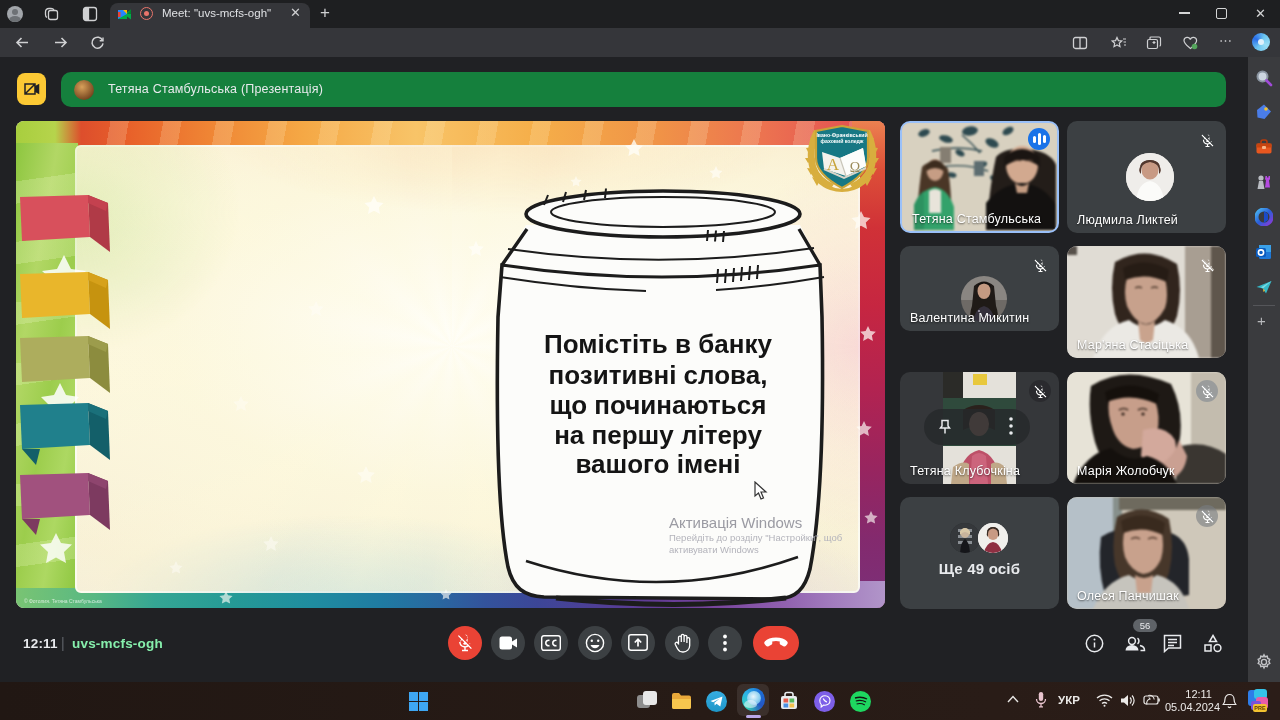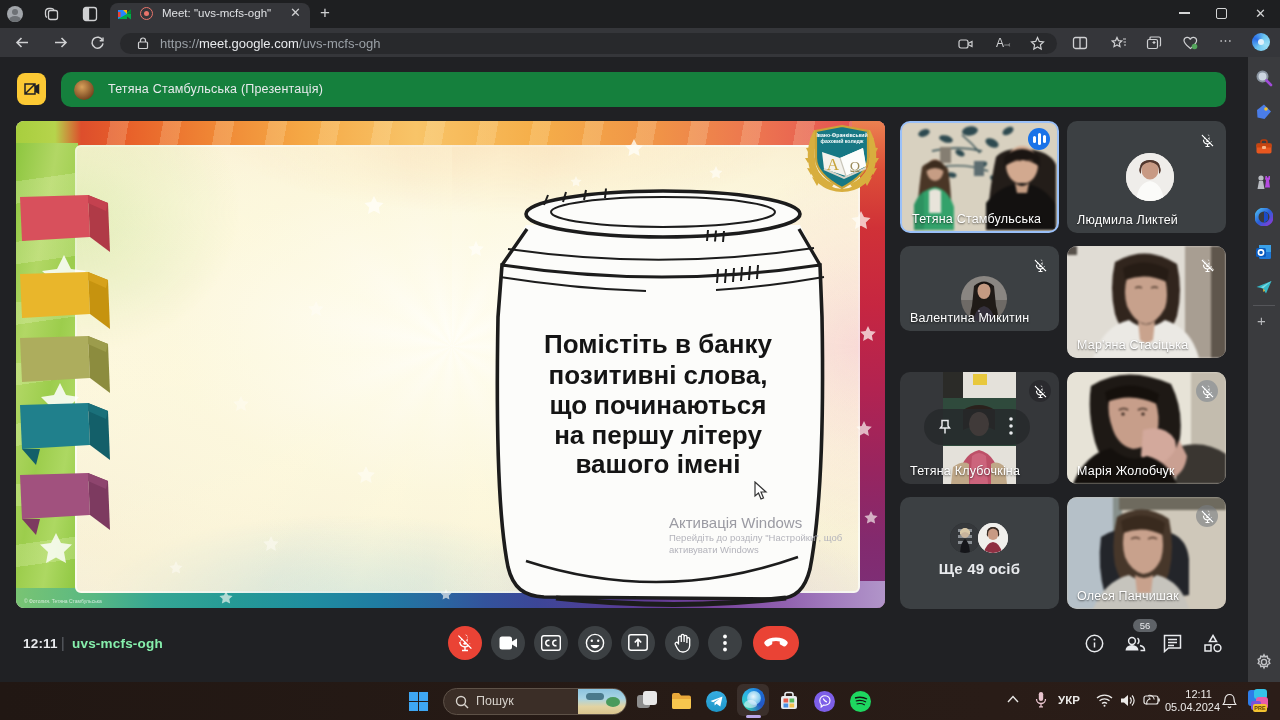--- a/index.html
+++ b/index.html
@@ -59,36 +59,20 @@
       <path d="M14 8.5 H3 M7.5 4 L3 8.5 L7.5 13"></path>
     </svg>
   <svg class="abs" style="left:52px;top:6px" width="17" height="17" viewBox="0 0 17 17" fill="none" stroke="#cfd0d2" stroke-width="1.6">
       <path d="M3 8.5 H14 M9.5 4 L14 8.5 L9.5 13"></path>
     </svg>
   <svg class="abs" style="left:89px;top:6px" width="17" height="17" viewBox="0 0 17 17" fill="none" stroke="#cfd0d2" stroke-width="1.5">
       <path d="M13.6 6.5 A5.5 5.5 0 1 0 14 9.3"></path>
       <path d="M14 3.5 V6.8 H10.7" stroke-width="1.4"></path>
     </svg>
 
-  <div class="abs" style="left:120px;top:32.5px;width:937px;height:21.5px;border-radius:11px;background:#28292c;top:4.5px;">
-    <svg class="abs" style="left:17px;top:4.5px" width="12" height="13" viewBox="0 0 12 13" fill="none" stroke="#cfd0d2" stroke-width="1.2">
-        <rect x="1.5" y="5" width="9" height="6.5" rx="1"></rect>
-        <path d="M3.5 5 V3.5 a2.5 2.5 0 0 1 5 0 V5"></path>
-      </svg>
-    <div class="abs" style="left:40px;top:3.5px;font-size:13px;color:#9aa0a6;">https://<span style="color:#e8eaed;">meet.google.com</span>/uvs-mcfs-ogh</div>
-
-    <svg class="abs" style="left:838px;top:4px" width="15" height="14" viewBox="0 0 15 14" fill="none" stroke="#cfd0d2" stroke-width="1.2">
-        <rect x="1" y="3" width="9" height="8" rx="2"></rect>
-        <path d="M10 6.5 L14 4.5 V9.5 L10 7.5"></path>
-      </svg>
-    <div class="abs" style="left:876px;top:3px;color:#cfd0d2;font-size:12px;">A<span style="font-size:8px;">⤙</span></div>
-    <svg class="abs" style="left:910px;top:3.5px" width="15" height="15" viewBox="0 0 15 15" fill="none" stroke="#cfd0d2" stroke-width="1.2">
-        <path d="M7.5 1.5 L9.3 5.4 L13.5 5.9 L10.4 8.8 L11.2 13 L7.5 10.9 L3.8 13 L4.6 8.8 L1.5 5.9 L5.7 5.4 Z"></path>
-      </svg>
-  </div>
 
   <svg class="abs" style="left:1072px;top:6.5px" width="16" height="16" viewBox="0 0 16 16" fill="none" stroke="#cfd0d2" stroke-width="1.3">
       <rect x="1.5" y="2.5" width="13" height="11" rx="2"></rect>
       <line x1="8" y1="2.5" x2="8" y2="13.5"></line>
     </svg>
   <svg class="abs" style="left:1111px;top:6.5px" width="16" height="16" viewBox="0 0 16 16" fill="none" stroke="#cfd0d2" stroke-width="1.2">
       <path d="M6 2.5 L7.4 5.6 L10.8 6 L8.3 8.3 L9 11.7 L6 10 L3 11.7 L3.7 8.3 L1.2 6 L4.6 5.6 Z"></path>
       <path d="M12 4 H15 M12.5 7 H15 M13 10 H15"></path>
     </svg>
   <svg class="abs" style="left:1146px;top:6.5px" width="16" height="16" viewBox="0 0 16 16" fill="none" stroke="#cfd0d2" stroke-width="1.2">
@@ -629,31 +613,20 @@
 
 <div id="taskbar" class="abs" style="left:0;top:682px;width:1280px;height:38px;background:linear-gradient(90deg,#211713 0%,#271b16 55%,#2b1d18 100%);">
 
   <svg class="abs" style="left:409px;top:10px" width="19" height="19" viewBox="0 0 19 19">
     <rect x="0" y="0" width="9" height="9" fill="#3ea6f2"></rect>
       <rect x="10" y="0" width="9" height="9" fill="#3ea6f2"></rect>
     <rect x="0" y="10" width="9" height="9" fill="#3ea6f2"></rect>
       <rect x="10" y="10" width="9" height="9" fill="#3ea6f2"></rect>
   </svg>
 
-  <div class="abs" style="left:443px;top:5.5px;width:184px;height:27px;border-radius:14px;background:#3b2e27;border:1px solid #5e5248;box-sizing:border-box;overflow:hidden;">
-    <svg class="abs" style="left:11px;top:6.5px" width="14" height="14" viewBox="0 0 14 14" fill="none" stroke="#d8d3cd" stroke-width="1.4">
-        <circle cx="6" cy="6" r="4.5"></circle>
-        <line x1="9.5" y1="9.5" x2="13" y2="13"></line>
-      </svg>
-    <div class="abs" style="left:32px;top:5px;color:#d5d0ca;font-size:12.5px;">Пошук</div>
-    <div class="abs" style="left:134px;top:0;width:50px;height:27px;background:linear-gradient(180deg,#8cc3de 0%,#a8d4e4 35%,#e2d3a2 65%,#d8c188 100%);">
-      <div class="abs" style="left:8px;top:4px;width:18px;height:7px;border-radius:4px;background:#4a7a8c;"></div>
-      <div class="abs" style="left:28px;top:8px;width:14px;height:10px;border-radius:50%;background:#4a9a5c;"></div>
-    </div>
-  </div>
 
   <div class="abs" style="left:637px;top:9px;width:20px;height:20px;">
     <div class="abs" style="left:0;top:4px;width:13px;height:13px;border-radius:3px;background:#8d8d8d;"></div>
     <div class="abs" style="left:6px;top:0;width:14px;height:14px;border-radius:3px;background:#e8e8e8;"></div>
   </div>
 
   <svg class="abs" style="left:671px;top:9px" width="21" height="20" viewBox="0 0 21 20">
     <path d="M1 4 a2 2 0 0 1 2-2 h5 l2 2.5 h8 a2 2 0 0 1 2 2 V16 a2 2 0 0 1-2 2 H3 a2 2 0 0 1-2-2 Z" fill="#e9a83a"></path>
     <path d="M1 8 H20 V16 a2 2 0 0 1-2 2 H3 a2 2 0 0 1-2-2 Z" fill="#f7c64e"></path>
   </svg>

